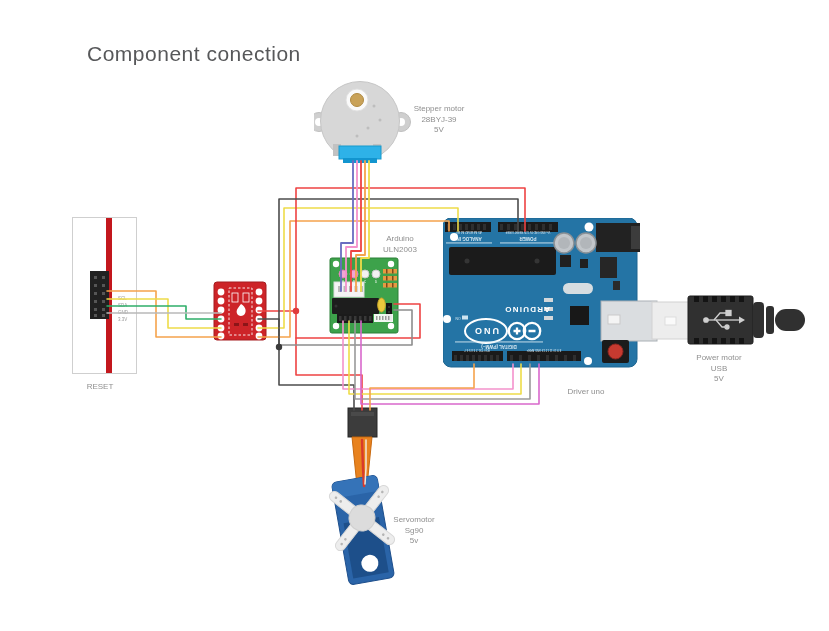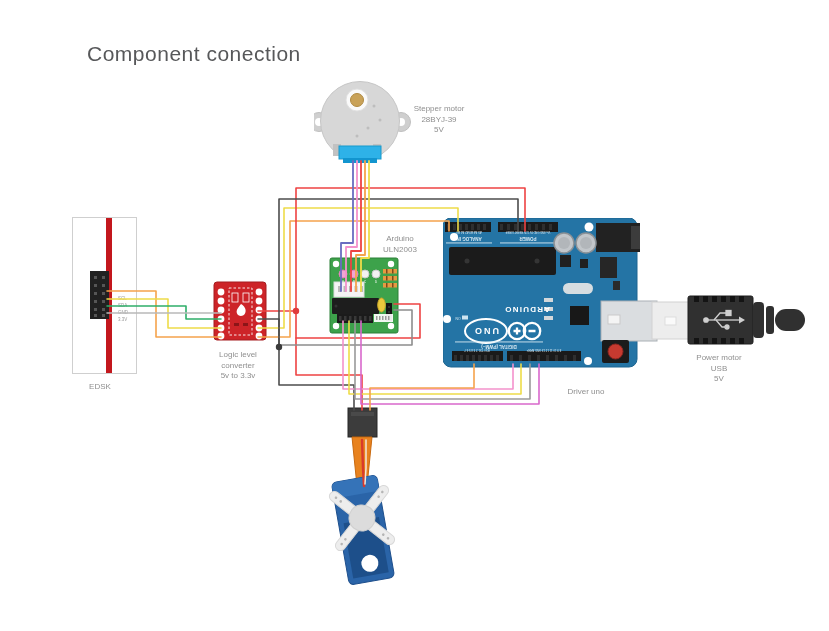--- a/index.html
+++ b/index.html
@@ -297,32 +297,32 @@
     <span>28BYJ-39</span>
     <span>5V</span>
   </div>
   <div class="abs clabel" style="left:355px;top:234px">
     <span>Arduino</span>
     <span>ULN2003</span>
   </div>
   <div class="abs clabel" style="left:541px;top:387px">
     <span>Driver uno</span>
   </div>
-  <div class="abs clabel" style="left:193px;top:350px">
-    <span>Logic level</span>
-    <span>converter</span>
-    <span>5v to 3.3v</span>
-  </div>
   <div class="abs clabel" style="left:55px;top:382px">
-    <span>EDSK</span>
+    <span>RESET</span>
   </div>
   <div class="abs clabel" style="left:674px;top:353px">
     <span>Power motor</span>
     <span>USB</span>
     <span>5V</span>
+  </div>
+  <div class="abs clabel" style="left:369px;top:515px">
+    <span>Servomotor</span>
+    <span>Sg90</span>
+    <span>5v</span>
   </div>
 
   <svg class="abs" id="wire-layer" width="829" height="631" viewBox="0 0 829 631">
       <polyline points="107,291 156,291 156,337 221,337" fill="none" stroke="#f5a34c" stroke-width="1.6" stroke-linejoin="round" stroke-linecap="round"></polyline>
       <polyline points="107,299 168,299 168,328 221,328" fill="none" stroke="#eedc49" stroke-width="1.6" stroke-linejoin="round" stroke-linecap="round"></polyline>
       <polyline points="107,306 186,306 186,319 221,319" fill="none" stroke="#2fae6a" stroke-width="1.6" stroke-linejoin="round" stroke-linecap="round"></polyline>
       <polyline points="107,313 221,313" fill="none" stroke="#b9b9b9" stroke-width="1.6" stroke-linejoin="round" stroke-linecap="round"></polyline>
       <polyline points="258,311 296,311" fill="none" stroke="#ee4343" stroke-width="1.6" stroke-linejoin="round" stroke-linecap="round"></polyline>
       <polyline points="258,319 279,319 279,347" fill="none" stroke="#4d4d4d" stroke-width="1.6" stroke-linejoin="round" stroke-linecap="round"></polyline>
       <polyline points="258,328 284,328 284,208 458,208 458,231" fill="none" stroke="#eedc49" stroke-width="1.6" stroke-linejoin="round" stroke-linecap="round"></polyline>

